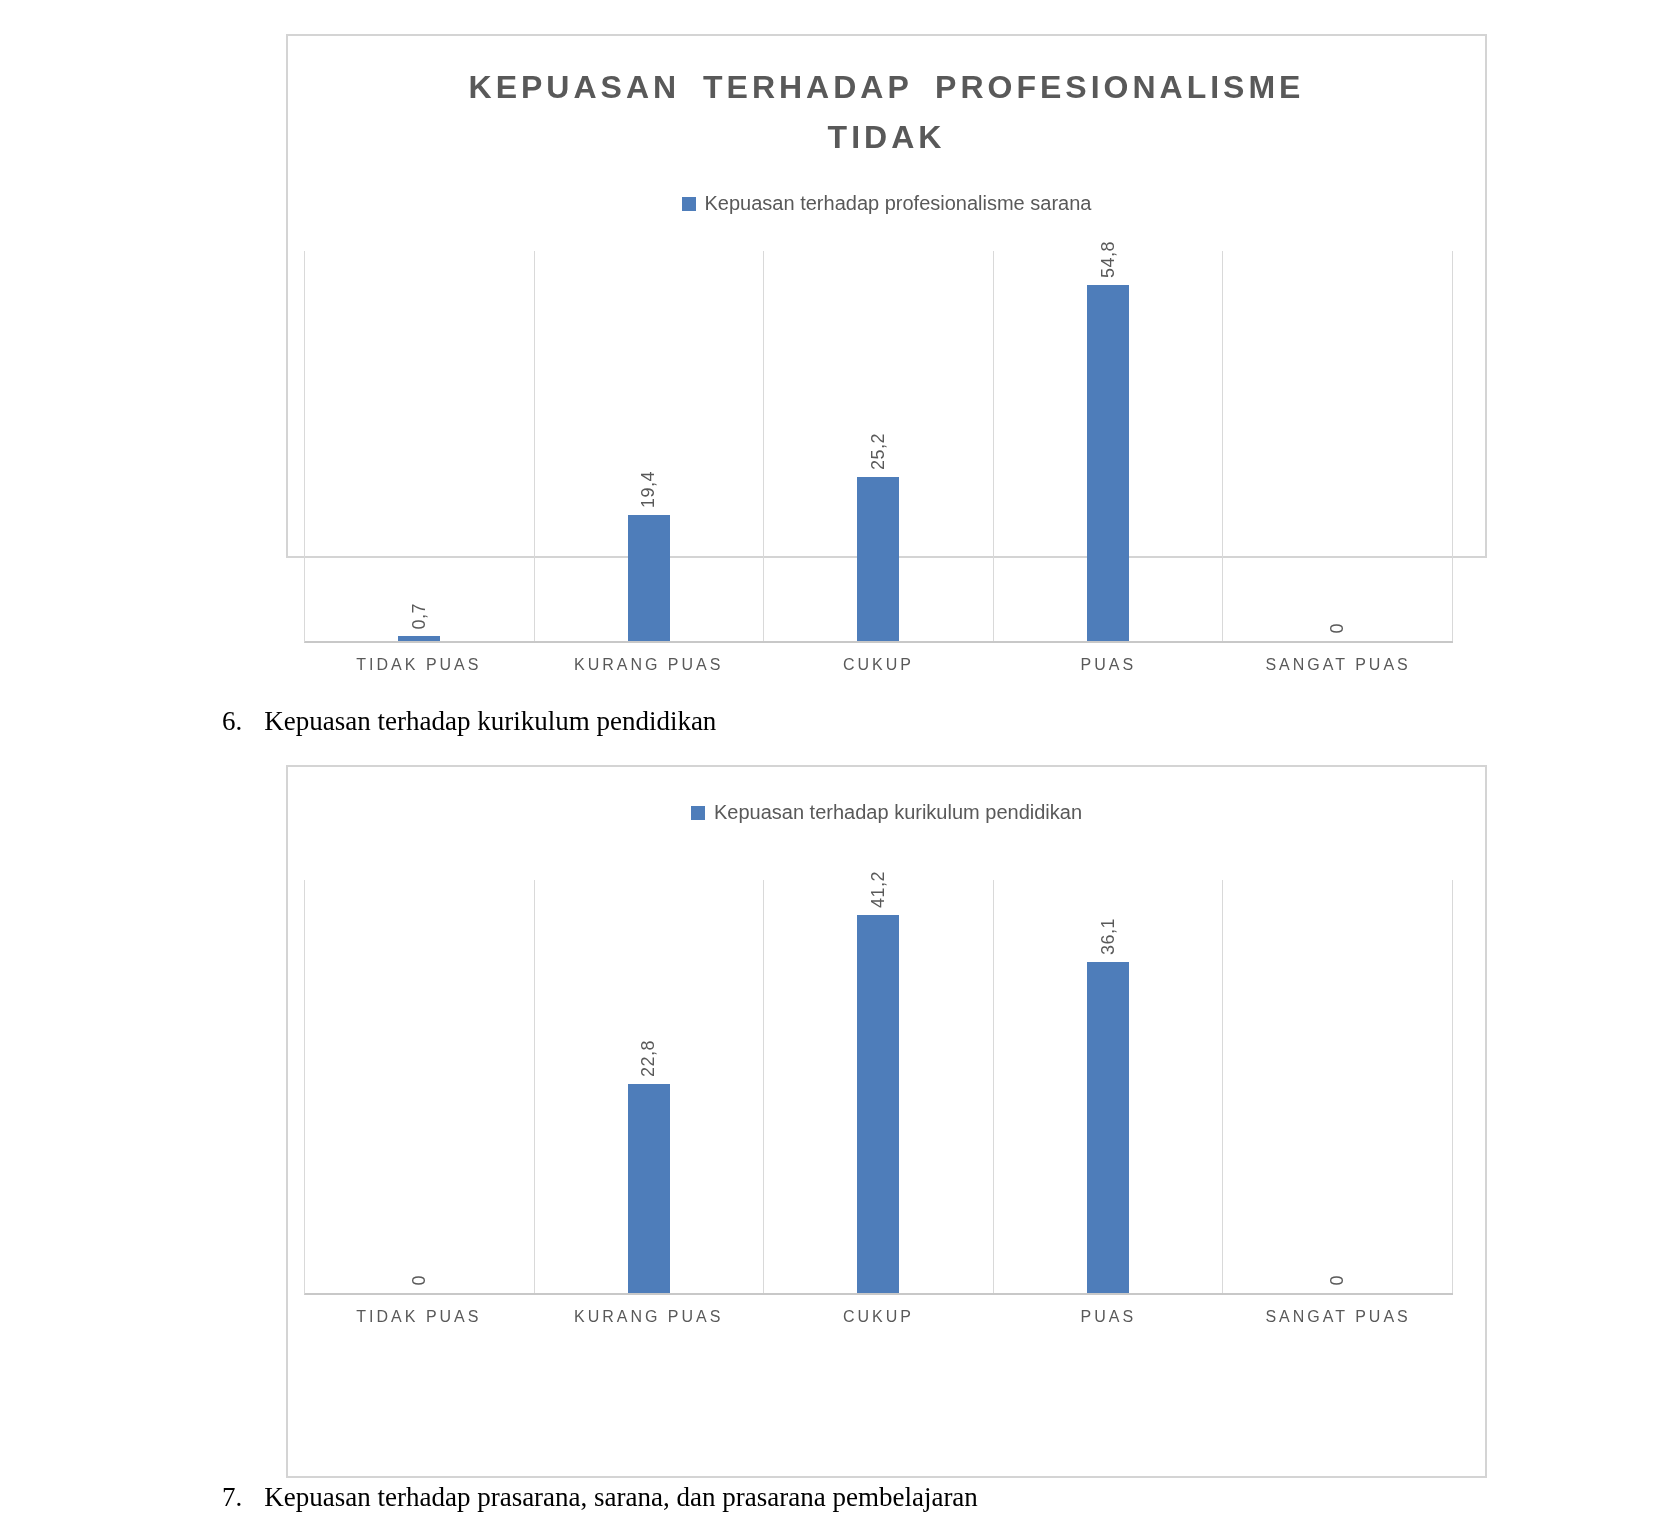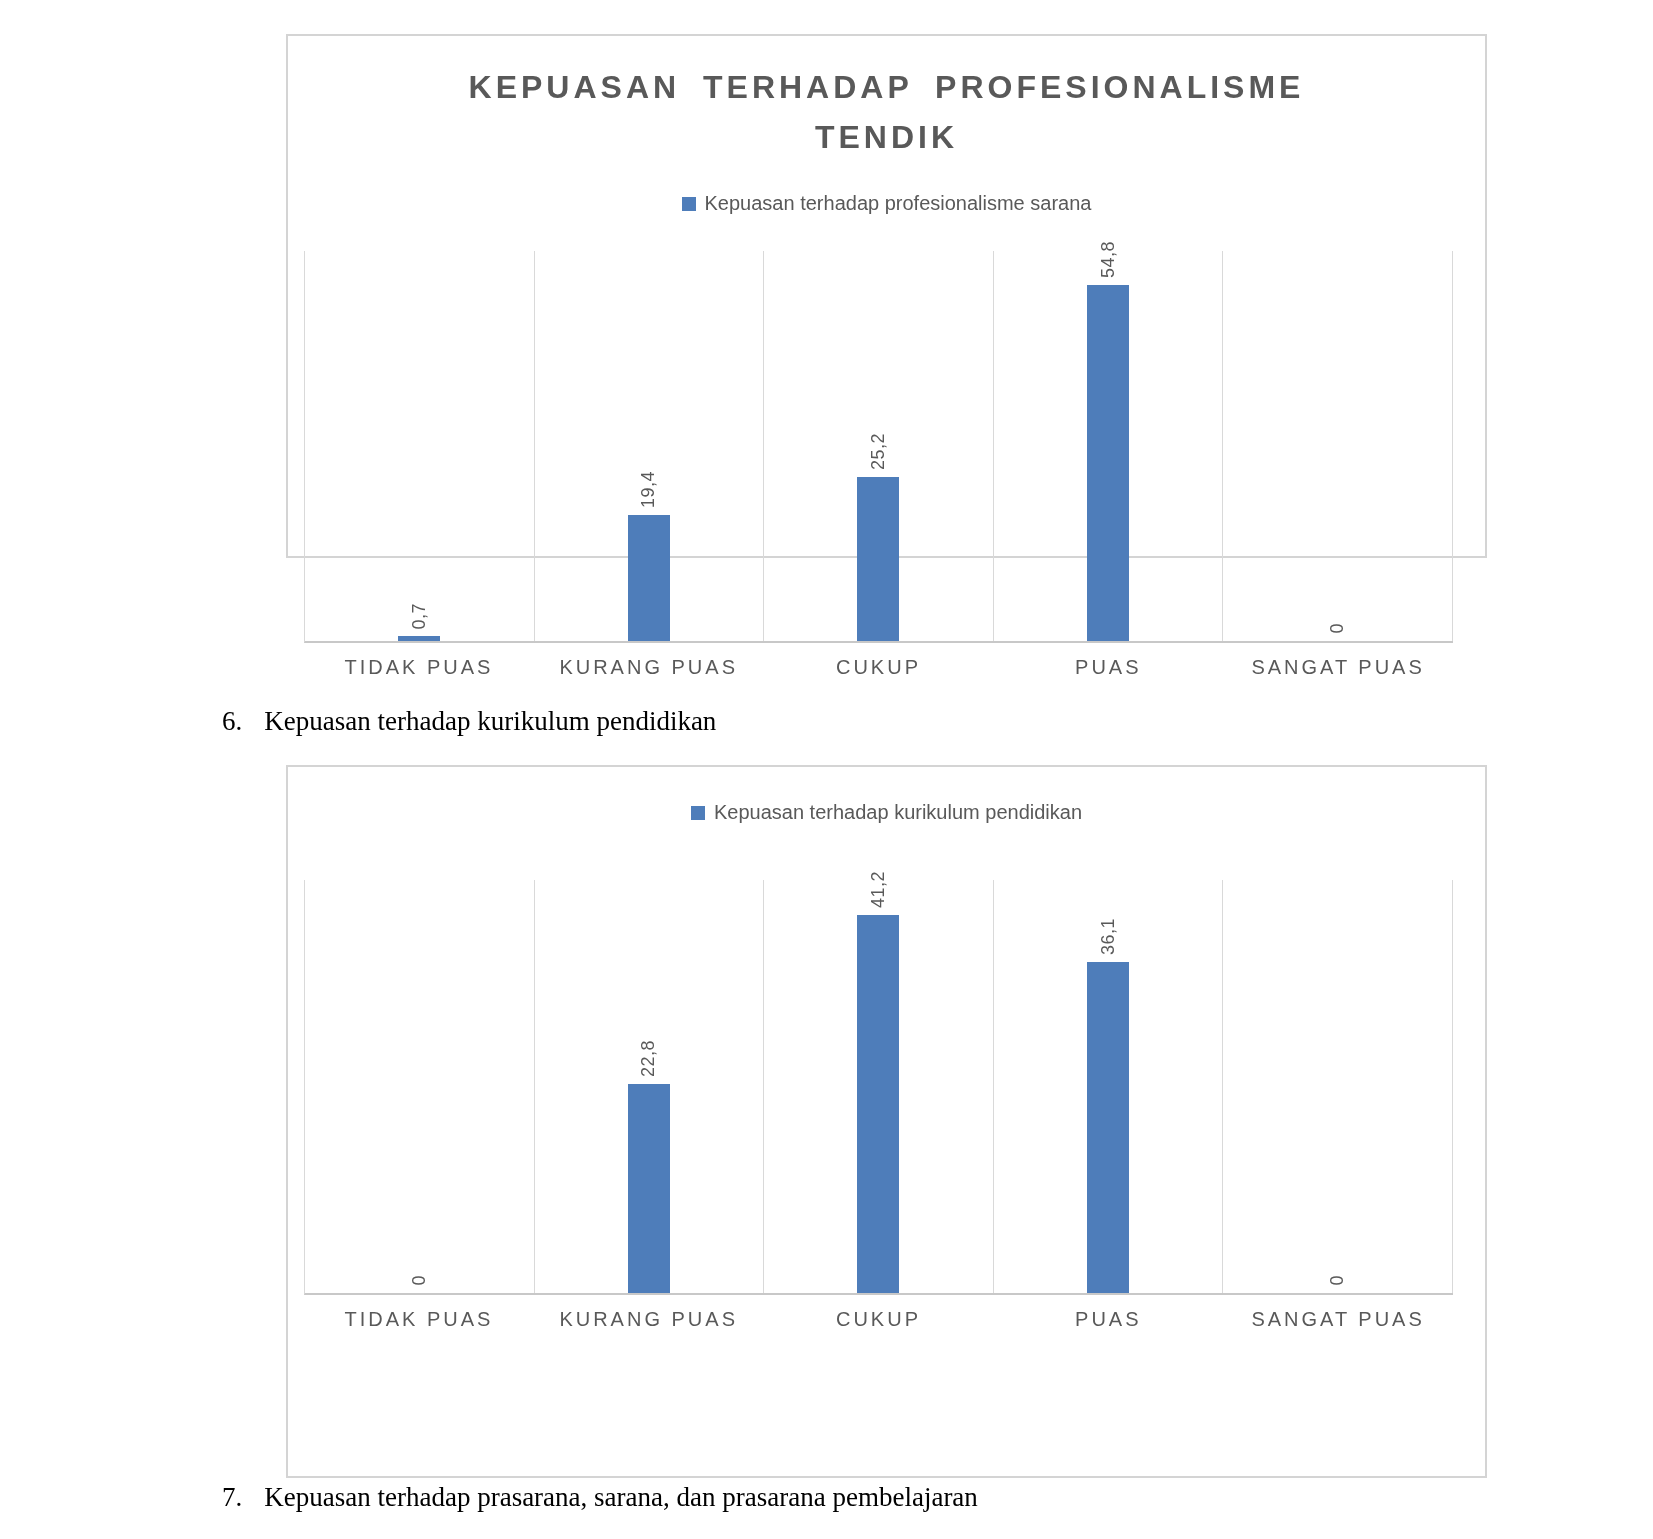--- a/index.html
+++ b/index.html
@@ -92,21 +92,21 @@
     font-size: 18px;
     letter-spacing: 0.5px;
     color: var(--axis-text, #595959);
     white-space: nowrap;
   }
 
   .cats { display: flex; padding-top: 13px; }
   .cat {
     flex: 1 1 0;
     text-align: center;
-    font-size: 20px;
+    font-size: 16px;
     letter-spacing: 3px;
     color: var(--axis-text, #595959);
     white-space: nowrap;
   }
 
   
   .list-item {
     position: absolute;
     left: 222px;
     display: flex;
@@ -118,21 +118,21 @@
   }
   .li6 { top: 706px; }
   .li7 { top: 1482px; }
 </style>
 </head>
 <body>
 
 <div class="page">
 
   <section class="chart-box c0">
-    <h2 class="chart-title"><span>KEPUASAN TERHADAP PROFESIONALISME</span><br><span>TENDIK</span></h2>
+    <h2 class="chart-title"><span>KEPUASAN TERHADAP PROFESIONALISME</span><br><span>TIDAK</span></h2>
     <div class="legend">
       <span class="swatch"></span>
       <span>Kepuasan terhadap profesionalisme sarana</span>
     </div>
     <div class="plot-wrap">
       <div class="plot">
           <div class="col">
             <div class="label-wrap" style="bottom: calc(1.16667% + 7px);">
               <span class="bar-label">0,7</span>
             </div>

